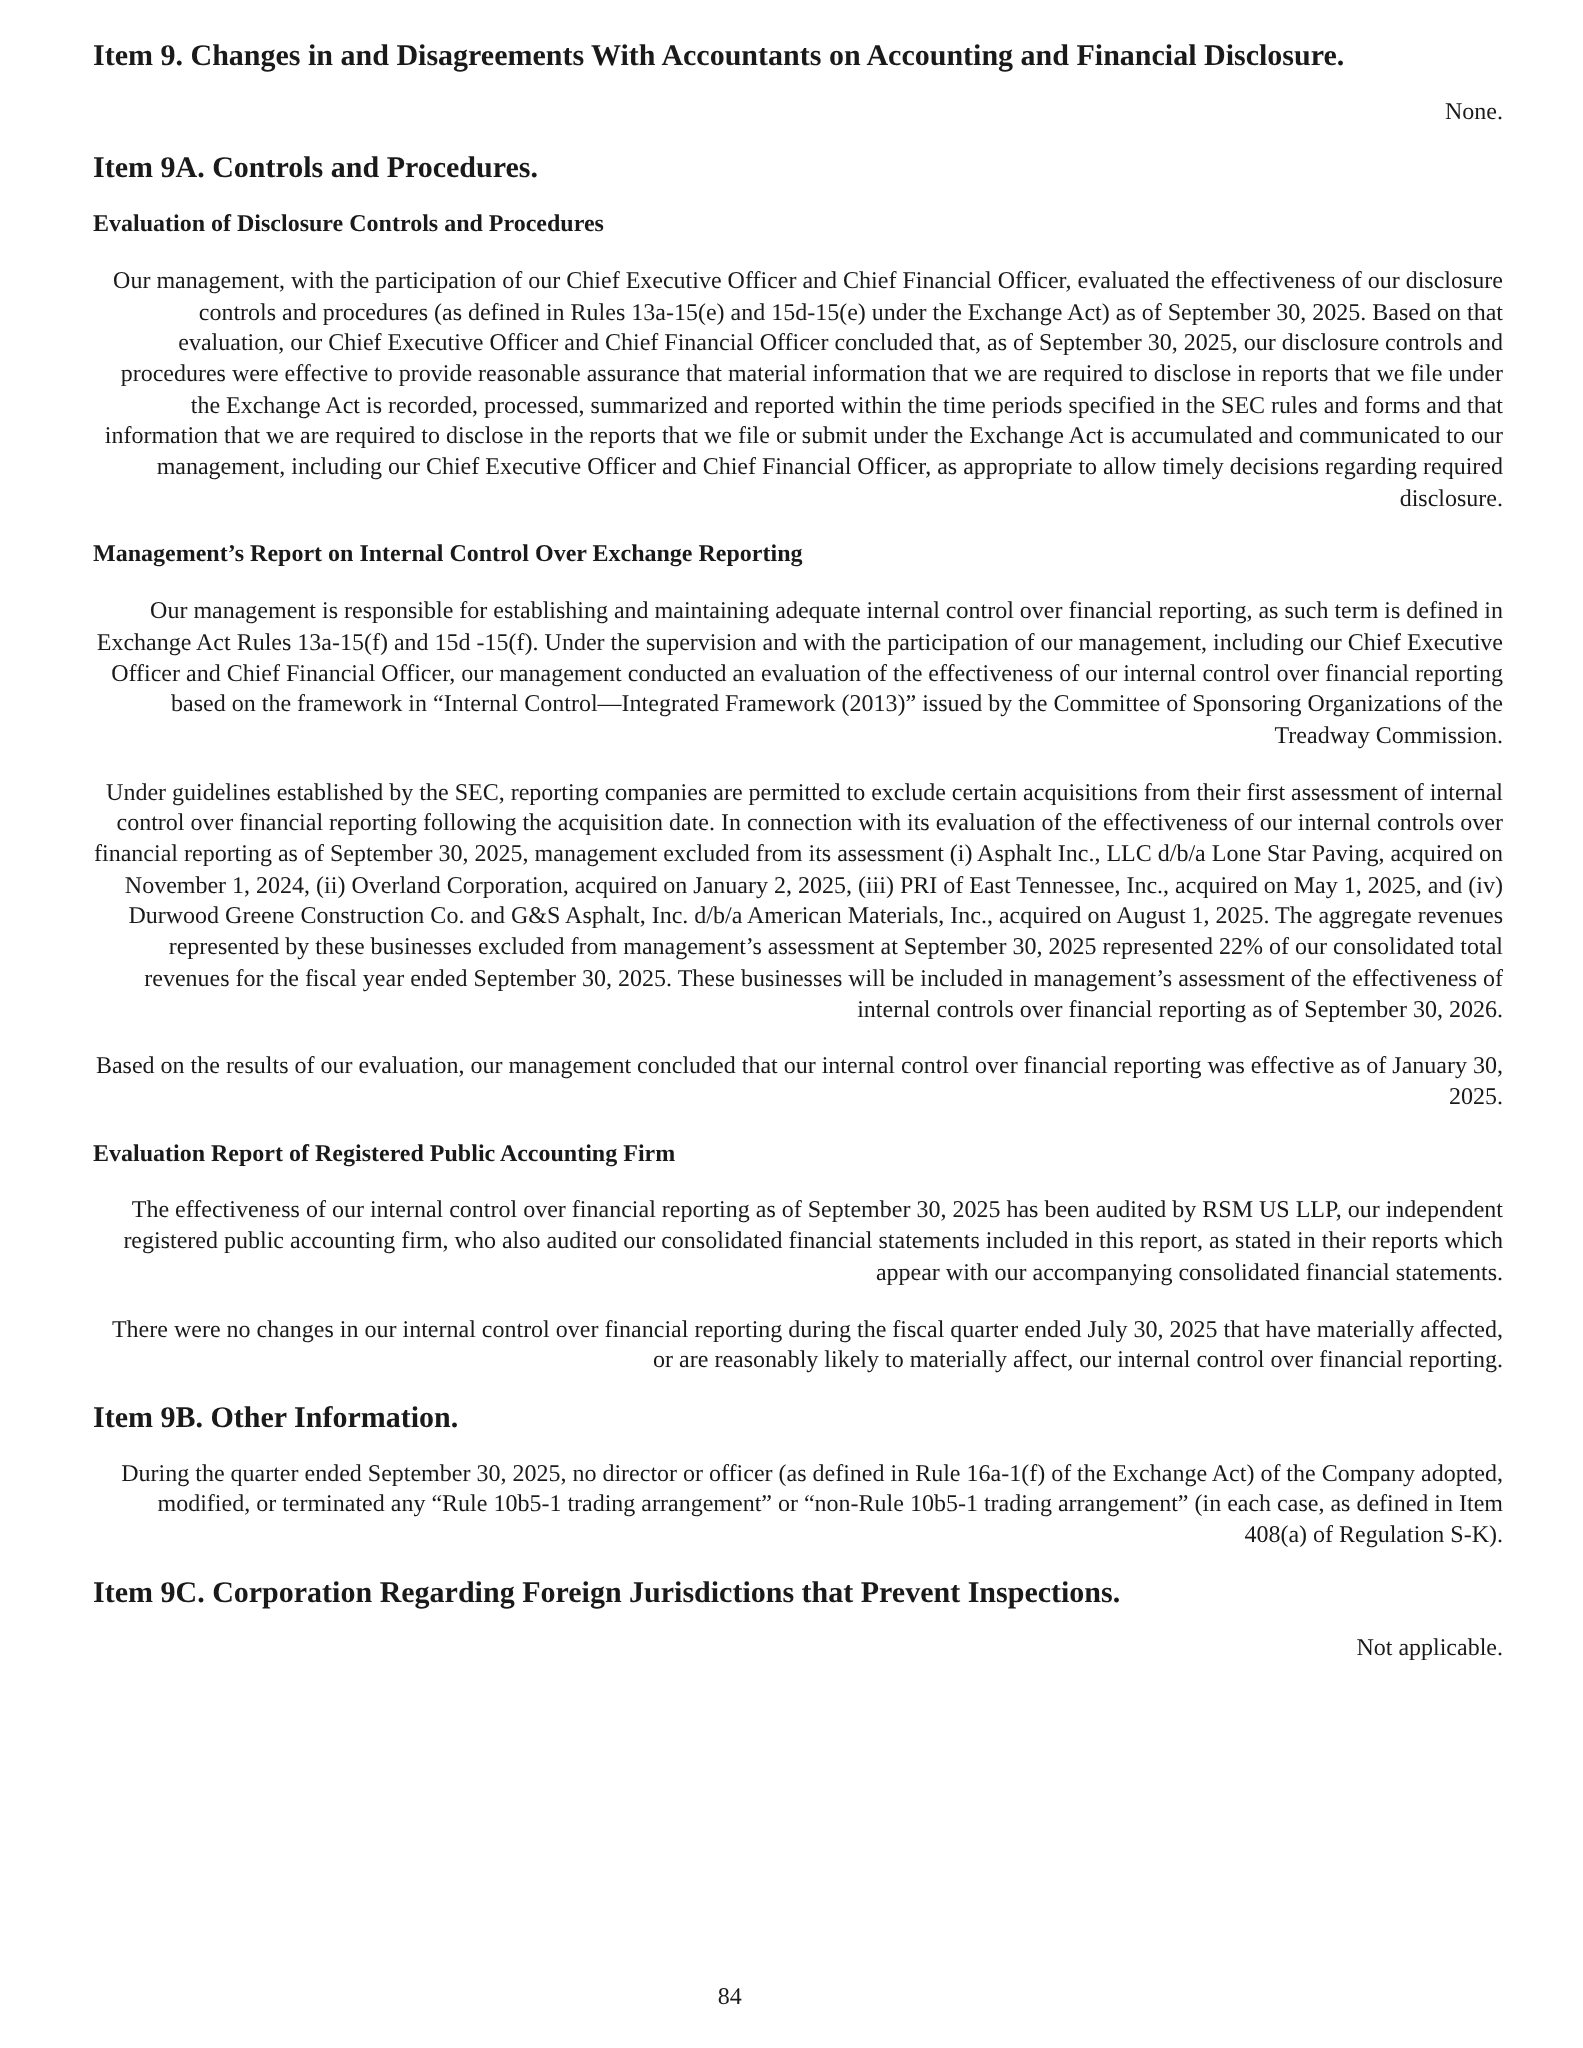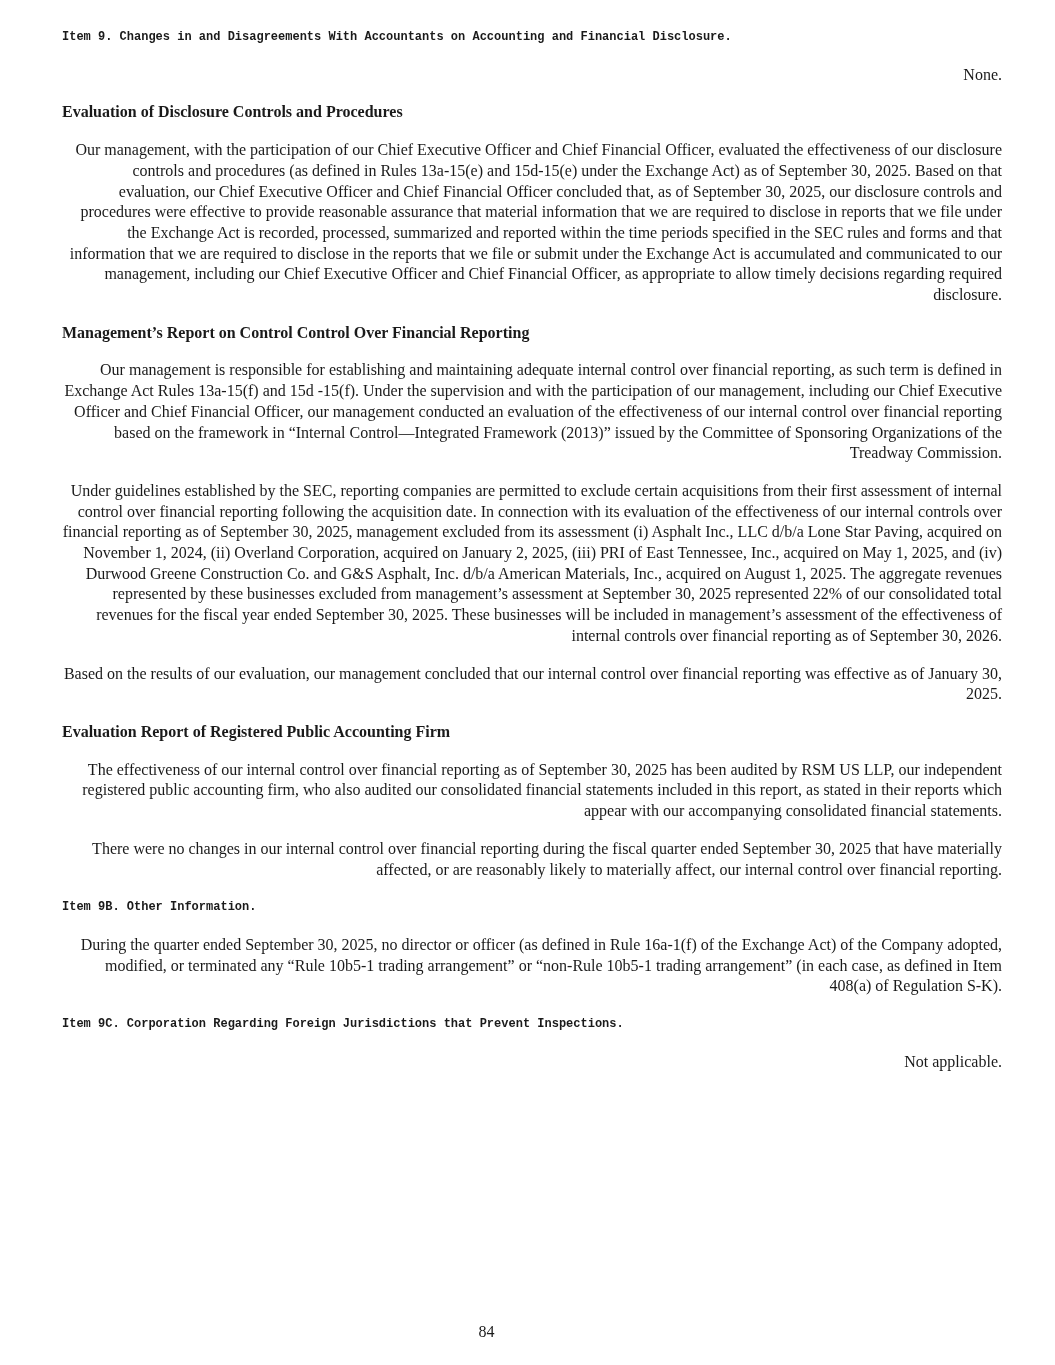--- a/index.html
+++ b/index.html
@@ -18,23 +18,22 @@
       line-height: 20.7px;
     }
     .page {
       position: absolute;
       left: 62px;
       top: 27px;
       width: 940px;
     }
     .heading-bold {
       font-weight: bold;
-      font-size: 12px;
+      font-size: 20px;
       margin: 0 0 17px 0;
-      font-family: Liberation Mono, monospace;
     }
     .heading-italic {
       font-weight: bold;
       font-size: 16px;
       margin: 0 0 17px 0;
     }
     p.body-text {
       margin: 0 0 17px 0;
       text-align: right;
     }
@@ -48,33 +47,34 @@
     }
   </style>
 </head>
 <body>
 
 <div class="page">
 
   <div class="heading-bold">Item 9. Changes in and Disagreements With Accountants on Accounting and Financial Disclosure.</div>
   <p class="body-text">None.</p>
 
+  <div class="heading-bold">Item 9A. Controls and Procedures.</div>
 
   <div class="heading-italic">Evaluation of Disclosure Controls and Procedures</div>
   <p class="body-text">Our management, with the participation of our Chief Executive Officer and Chief Financial Officer, evaluated the effectiveness of our disclosure controls and procedures (as defined in Rules 13a-15(e) and 15d-15(e) under the Exchange Act) as of September 30, 2025. Based on that evaluation, our Chief Executive Officer and Chief Financial Officer concluded that, as of September 30, 2025, our disclosure controls and procedures were effective to provide reasonable assurance that material information that we are required to disclose in reports that we file under the Exchange Act is recorded, processed, summarized and reported within the time periods specified in the SEC rules and forms and that information that we are required to disclose in the reports that we file or submit under the Exchange Act is accumulated and communicated to our management, including our Chief Executive Officer and Chief Financial Officer, as appropriate to allow timely decisions regarding required disclosure.</p>
 
-  <div class="heading-italic">Management’s Report on Control Control Over Financial Reporting</div>
+  <div class="heading-italic">Management’s Report on Internal Control Over Exchange Reporting</div>
   <p class="body-text">Our management is responsible for establishing and maintaining adequate internal control over financial reporting, as such term is defined in Exchange Act Rules 13a-15(f) and 15d -15(f). Under the supervision and with the participation of our management, including our Chief Executive Officer and Chief Financial Officer, our management conducted an evaluation of the effectiveness of our internal control over financial reporting based on the framework in “Internal Control—Integrated Framework (2013)” issued by the Committee of Sponsoring Organizations of the Treadway Commission.</p>
   <p class="body-text">Under guidelines established by the SEC, reporting companies are permitted to exclude certain acquisitions from their first assessment of internal control over financial reporting following the acquisition date. In connection with its evaluation of the effectiveness of our internal controls over financial reporting as of September 30, 2025, management excluded from its assessment (i) Asphalt Inc., LLC d/b/a Lone Star Paving, acquired on November 1, 2024, (ii) Overland Corporation, acquired on January 2, 2025, (iii) PRI of East Tennessee, Inc., acquired on May 1, 2025, and (iv) Durwood Greene Construction Co. and G&amp;S Asphalt, Inc. d/b/a American Materials, Inc., acquired on August 1, 2025. The aggregate revenues represented by these businesses excluded from management’s assessment at September 30, 2025 represented 22% of our consolidated total revenues for the fiscal year ended September 30, 2025. These businesses will be included in management’s assessment of the effectiveness of internal controls over financial reporting as of September 30, 2026.</p>
   <p class="body-text">Based on the results of our evaluation, our management concluded that our internal control over financial reporting was effective as of January 30, 2025.</p>
 
   <div class="heading-italic">Evaluation Report of Registered Public Accounting Firm</div>
   <p class="body-text">The effectiveness of our internal control over financial reporting as of September 30, 2025 has been audited by RSM US LLP, our independent registered public accounting firm, who also audited our consolidated financial statements included in this report, as stated in their reports which appear with our accompanying consolidated financial statements.</p>
 
-  <p class="body-text">There were no changes in our internal control over financial reporting during the fiscal quarter ended September 30, 2025 that have materially affected, or are reasonably likely to materially affect, our internal control over financial reporting.</p>
+  <p class="body-text">There were no changes in our internal control over financial reporting during the fiscal quarter ended July 30, 2025 that have materially affected, or are reasonably likely to materially affect, our internal control over financial reporting.</p>
 
   <div class="heading-bold">Item 9B. Other Information.</div>
   <p class="body-text">During the quarter ended September 30, 2025, no director or officer (as defined in Rule 16a-1(f) of the Exchange Act) of the Company adopted, modified, or terminated any “Rule 10b5-1 trading arrangement” or “non-Rule 10b5-1 trading arrangement” (in each case, as defined in Item 408(a) of Regulation S-K).</p>
 
   <div class="heading-bold">Item 9C. Corporation Regarding Foreign Jurisdictions that Prevent Inspections.</div>
   <p class="body-text">Not applicable.</p>
 
 </div>
 
 <div class="page-number">84</div>

